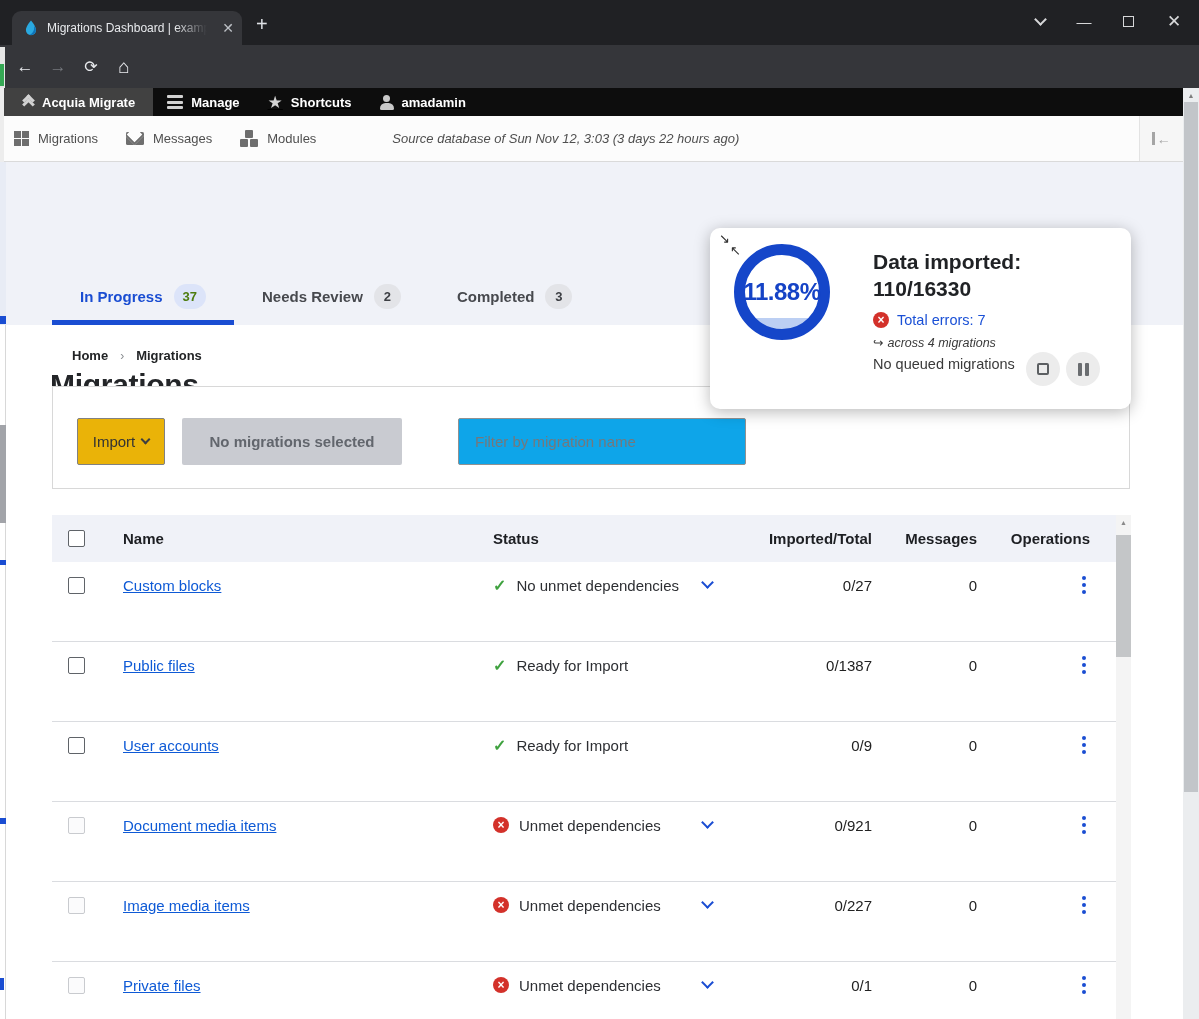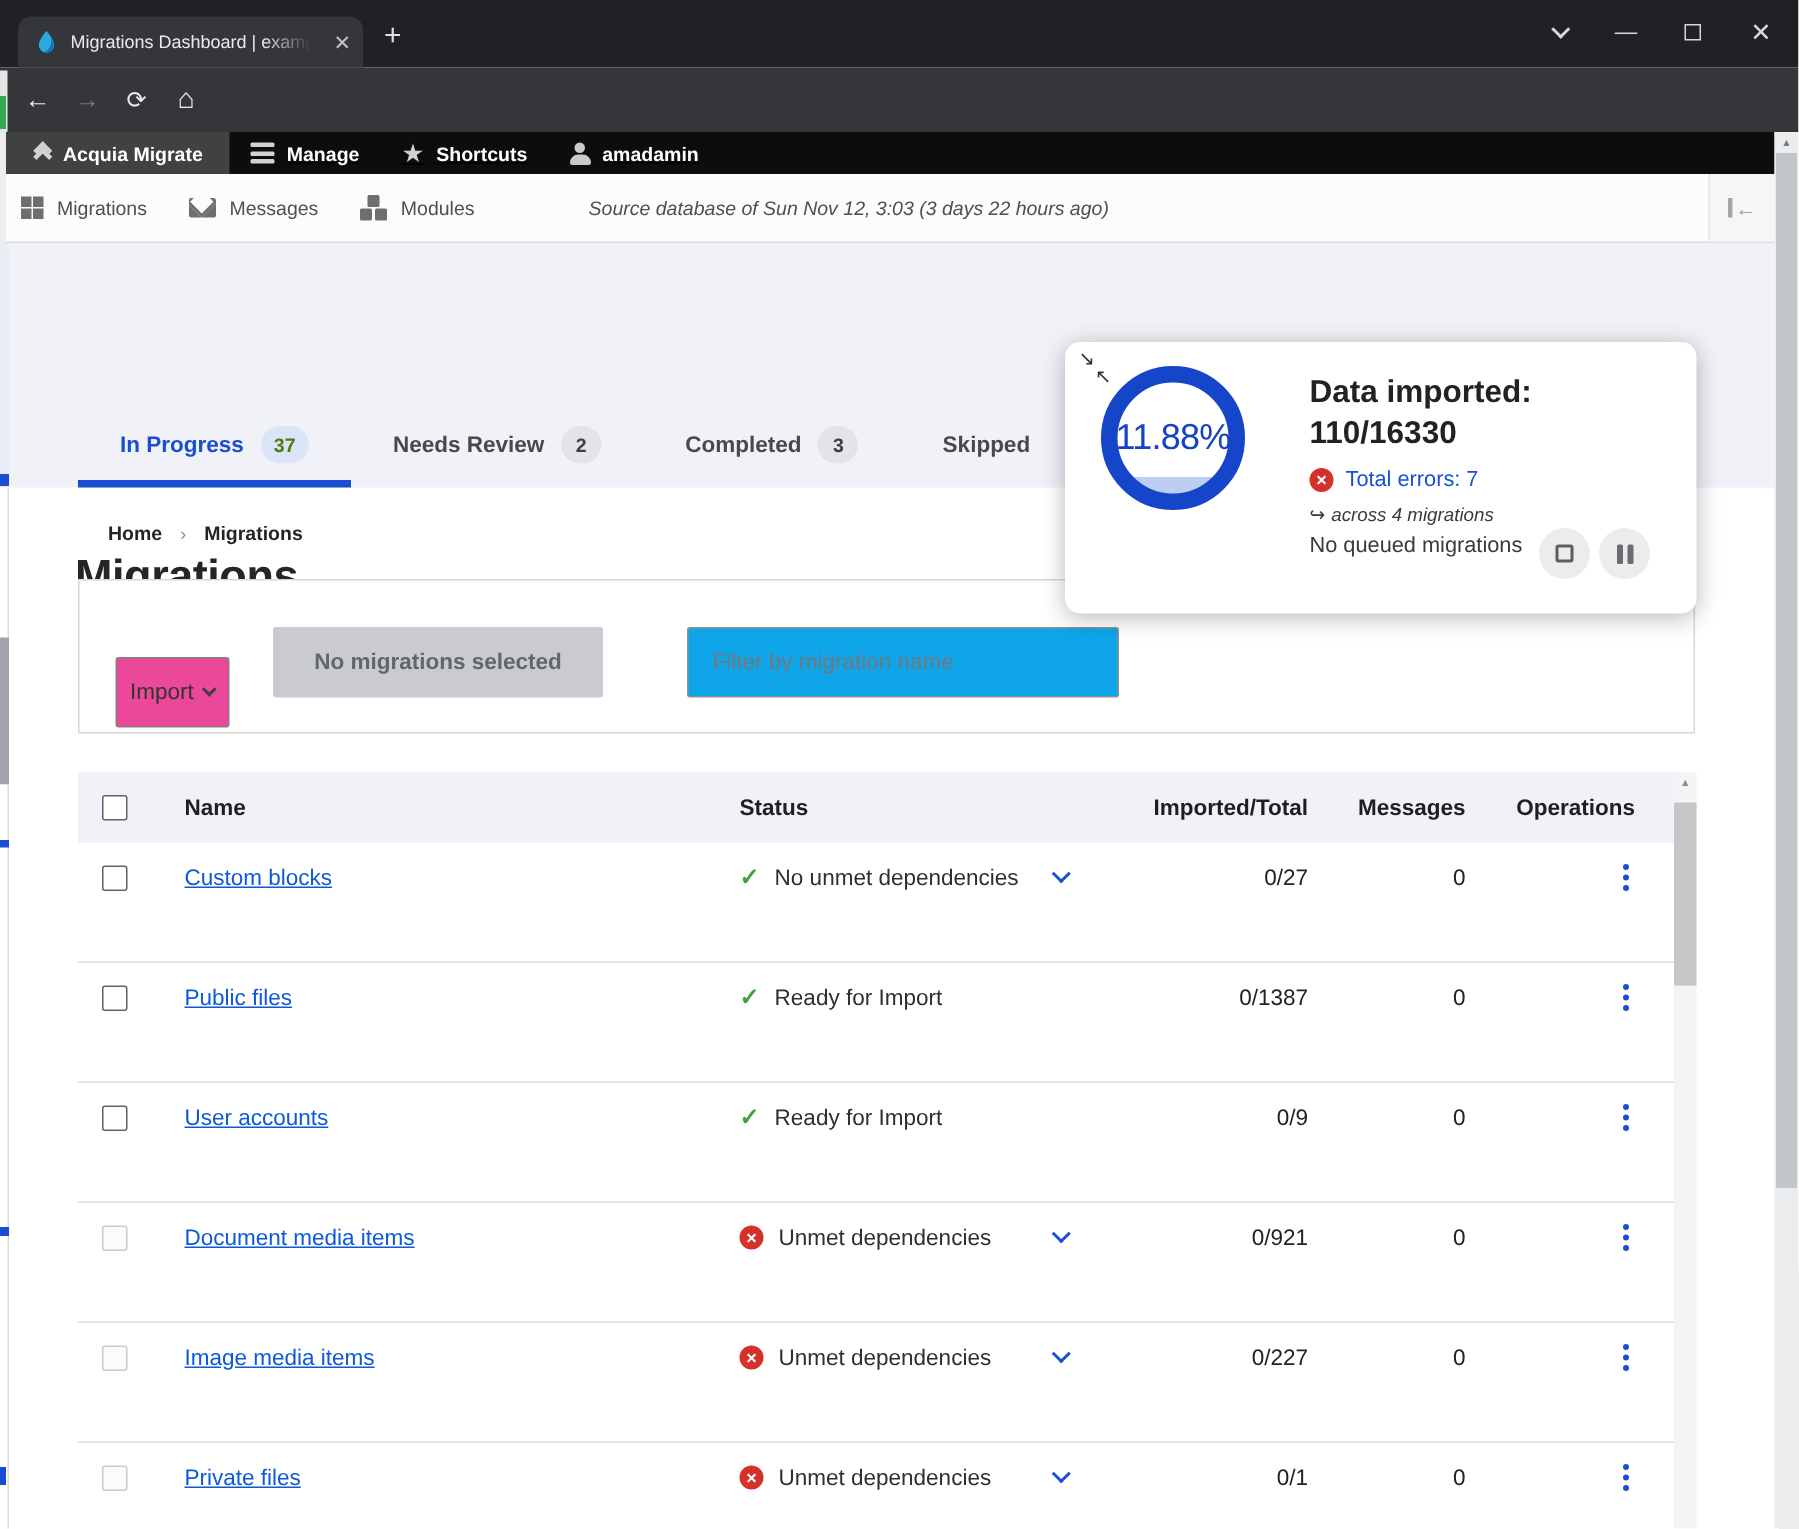--- a/index.html
+++ b/index.html
@@ -74,21 +74,21 @@
   .tab-item { position:relative; padding:0 28px; display:flex; align-items:center; gap:11px; height:100%; }
   .tab-label { font-size:15px; font-weight:bold; color:#47494e; }
   .tab-item.active .tab-label { color:#1a4dd2; }
   .tab-item.active::after { content:""; position:absolute; left:0; right:0; bottom:0; height:5px; background:#1a4dd2; }
   .tab-badge { min-width:27px; height:25px; border-radius:13px; background:#e3e4e8; color:#3c3e43; font-size:13px; font-weight:bold; display:flex; align-items:center; justify-content:center; padding:0 9px; }
   .tab-item.active .tab-badge { background:#dce4f9; color:#4d7c0f; }
   .tab-badge:empty { display:none; }
 
   
   .import-card { position:absolute; left:52px; top:386px; width:1078px; height:103px; background:#fff; border:1px solid #d8d8d8; }
-  .import-btn { position:absolute; left:24px; top:31px; height:47px; width:76px; background:#ec4899; border:1px solid #818181; border-radius:2px; display:flex; align-items:center; justify-content:center; gap:7px; font-size:15px; color:#333;margin-top:20px; }
+  .import-btn { position:absolute; left:24px; top:31px; height:47px; width:88px; background:#eab308; border:1px solid #818181; border-radius:2px; display:flex; align-items:center; justify-content:center; gap:7px; font-size:15px; color:#333; }
   .import-btn .dd { width:7px; height:7px; border-right:2px solid #3f3f3f; border-bottom:2px solid #3f3f3f; transform:rotate(45deg); margin-top:-4px; }
   .bulk-btn { position:absolute; left:129px; top:31px; height:47px; width:220px; background:#c9cbd1; border:none; border-radius:2px; font-size:15px; font-weight:bold; color:#62666d; display:flex; align-items:center; justify-content:center; }
   .filter-input { position:absolute; left:405px; top:31px; height:47px; width:288px; border:1px solid #919191; border-radius:2px; font-size:15px; padding:0 16px; color:#333; font-family:"Liberation Sans",sans-serif; background:#0ea5e9; }
   .filter-input::placeholder { color:#74787c; }
 
   
   .mig-table { position:absolute; left:52px; top:515px; width:1064px; }
   .thead, .trow { display:grid; grid-template-columns:71px 370px 247px 140px 105px 1fr; }
   .thead { height:47px; background:#f0f2f8; align-items:center; font-size:15px; font-weight:bold; color:#1d1f23; }
   .trow { height:80px; border-bottom:1px solid #dadce0; align-content:start; padding-top:10px; }
@@ -117,21 +117,21 @@
   .page-scroll { position:absolute; right:0; top:88px; width:16px; height:931px; background:#ebedef; }
   .page-scroll .thumb { position:absolute; left:1px; top:14px; width:14px; height:690px; background:#c2c5c9; }
   .page-scroll .up { height:14px; display:flex; align-items:center; justify-content:center; font-size:7px; color:#7d7d7d; }
 
   
   .overlay-card { position:absolute; left:710px; top:228px; width:421px; height:181px; background:#fff; border-radius:10px; box-shadow:0 3px 16px rgba(0,0,0,0.28); z-index:50; }
   .collapse-arrows { position:absolute; left:9px; top:3px; width:34px; height:34px; color:#2f2f2f; }
   .collapse-arrows .a1 { position:absolute; left:0; top:0; font-size:13px; }
   .collapse-arrows .a2 { position:absolute; left:11px; top:12px; font-size:13px; }
   .ring { position:absolute; left:24px; top:16px; width:96px; height:96px; border:11px solid #1546c9; border-radius:50%; background:linear-gradient(to top,#bccff3 0 15%,#fff 15%); display:flex; align-items:center; justify-content:center; }
-  .ring-label { font-size:24px; font-weight:normal; color:#1543c6; letter-spacing:-0.5px; }
+  .ring-label { font-size:24px; font-weight:bold; color:#1543c6; letter-spacing:-0.5px; }
   .oc-right { position:absolute; left:163px; top:20px; width:245px; }
   .oc-title { font-size:21px; font-weight:bold; color:#202225; line-height:1.3; }
   .oc-errors { display:flex; align-items:center; gap:8px; margin-top:9px; }
   .oc-errors .txt { color:#1a50d6; font-size:14.5px; }
   .oc-across { margin-top:7px; font-size:12.5px; font-style:italic; color:#3a3a3a; }
   .oc-across .hook { font-style:normal; margin-right:4px; }
   .oc-queued { margin-top:6px; font-size:14.5px; color:#3a3a3a; }
   .cbtn { position:absolute; width:34px; height:34px; border-radius:50%; background:#ececec; display:flex; align-items:center; justify-content:center; top:124px; }
   .cbtn.stop { left:316px; }
   .cbtn.pause { left:356px; gap:3px; }
@@ -261,24 +261,20 @@
   <div class="tab-item">
     <span class="tab-label">Needs Review</span>
     <span class="tab-badge">2</span>
   </div>
 
   <div class="tab-item">
     <span class="tab-label">Completed</span>
     <span class="tab-badge">3</span>
   </div>
 
-  <div class="tab-item">
-    <span class="tab-label">Skipped</span>
-
-  </div>
 </div>
 </div>
 
 <div class="import-card">
   <div class="import-btn">
     <span>Import</span>
     <span class="dd"></span>
   </div>
   <div class="bulk-btn">No migrations selected</div>
   <input class="filter-input" placeholder="Filter by migration name" style="">

